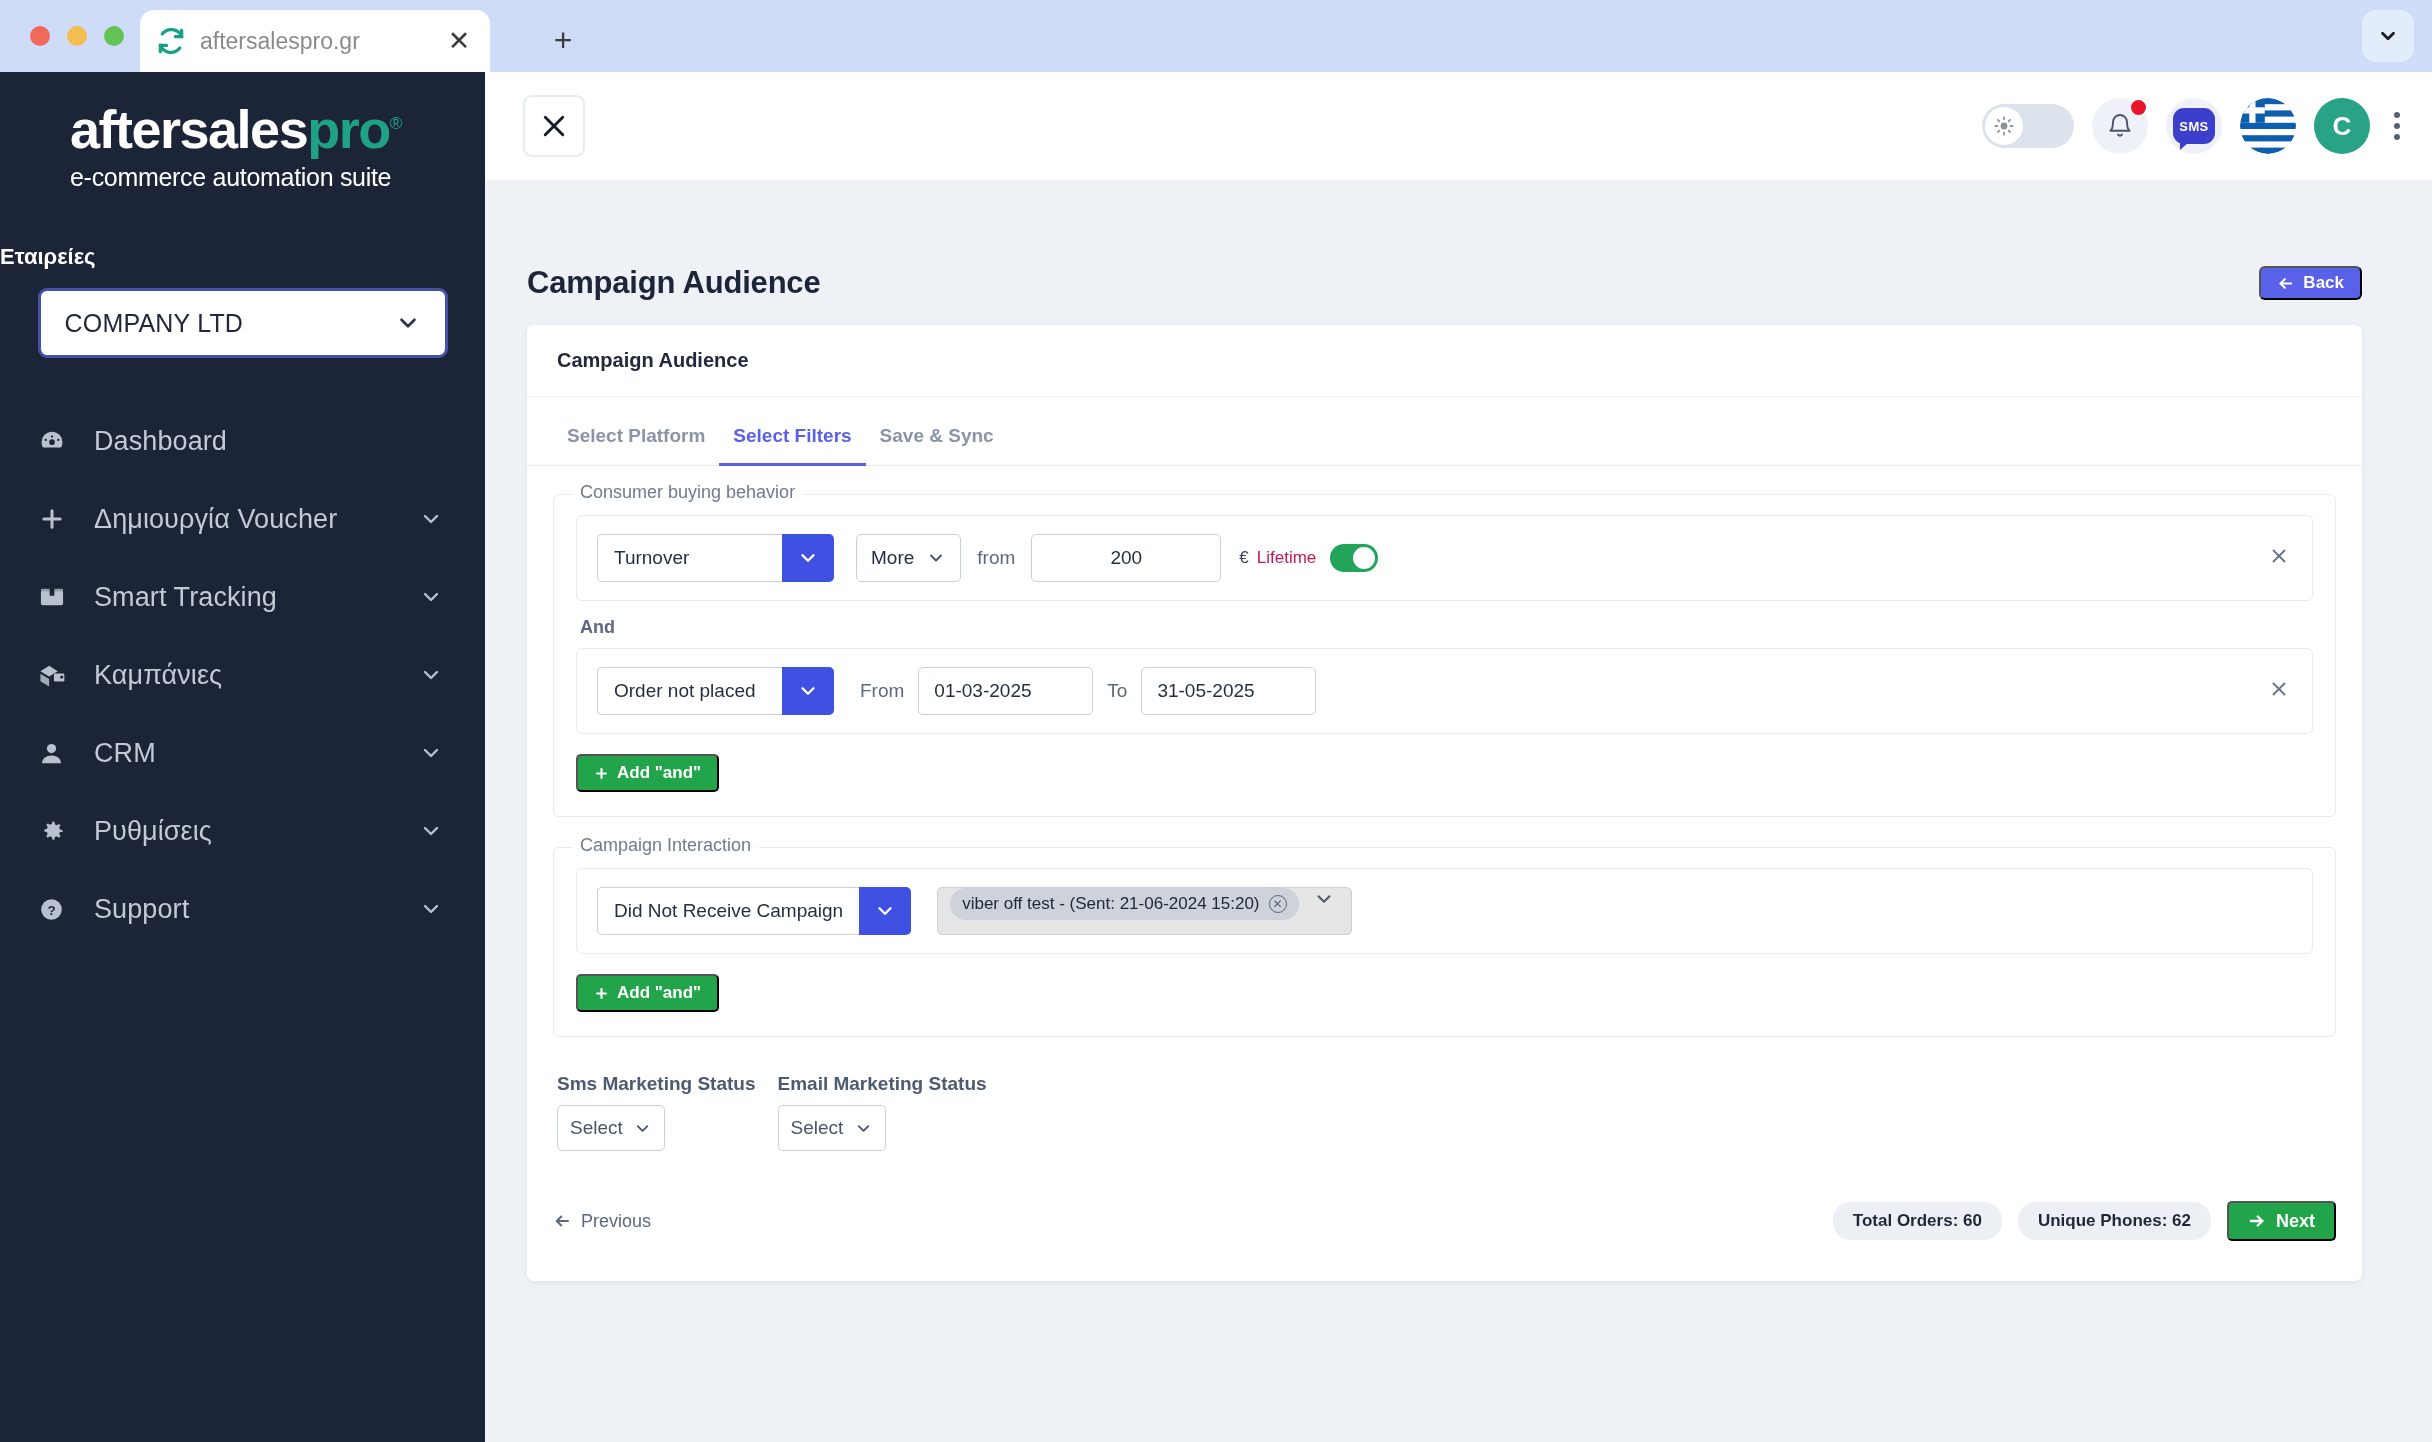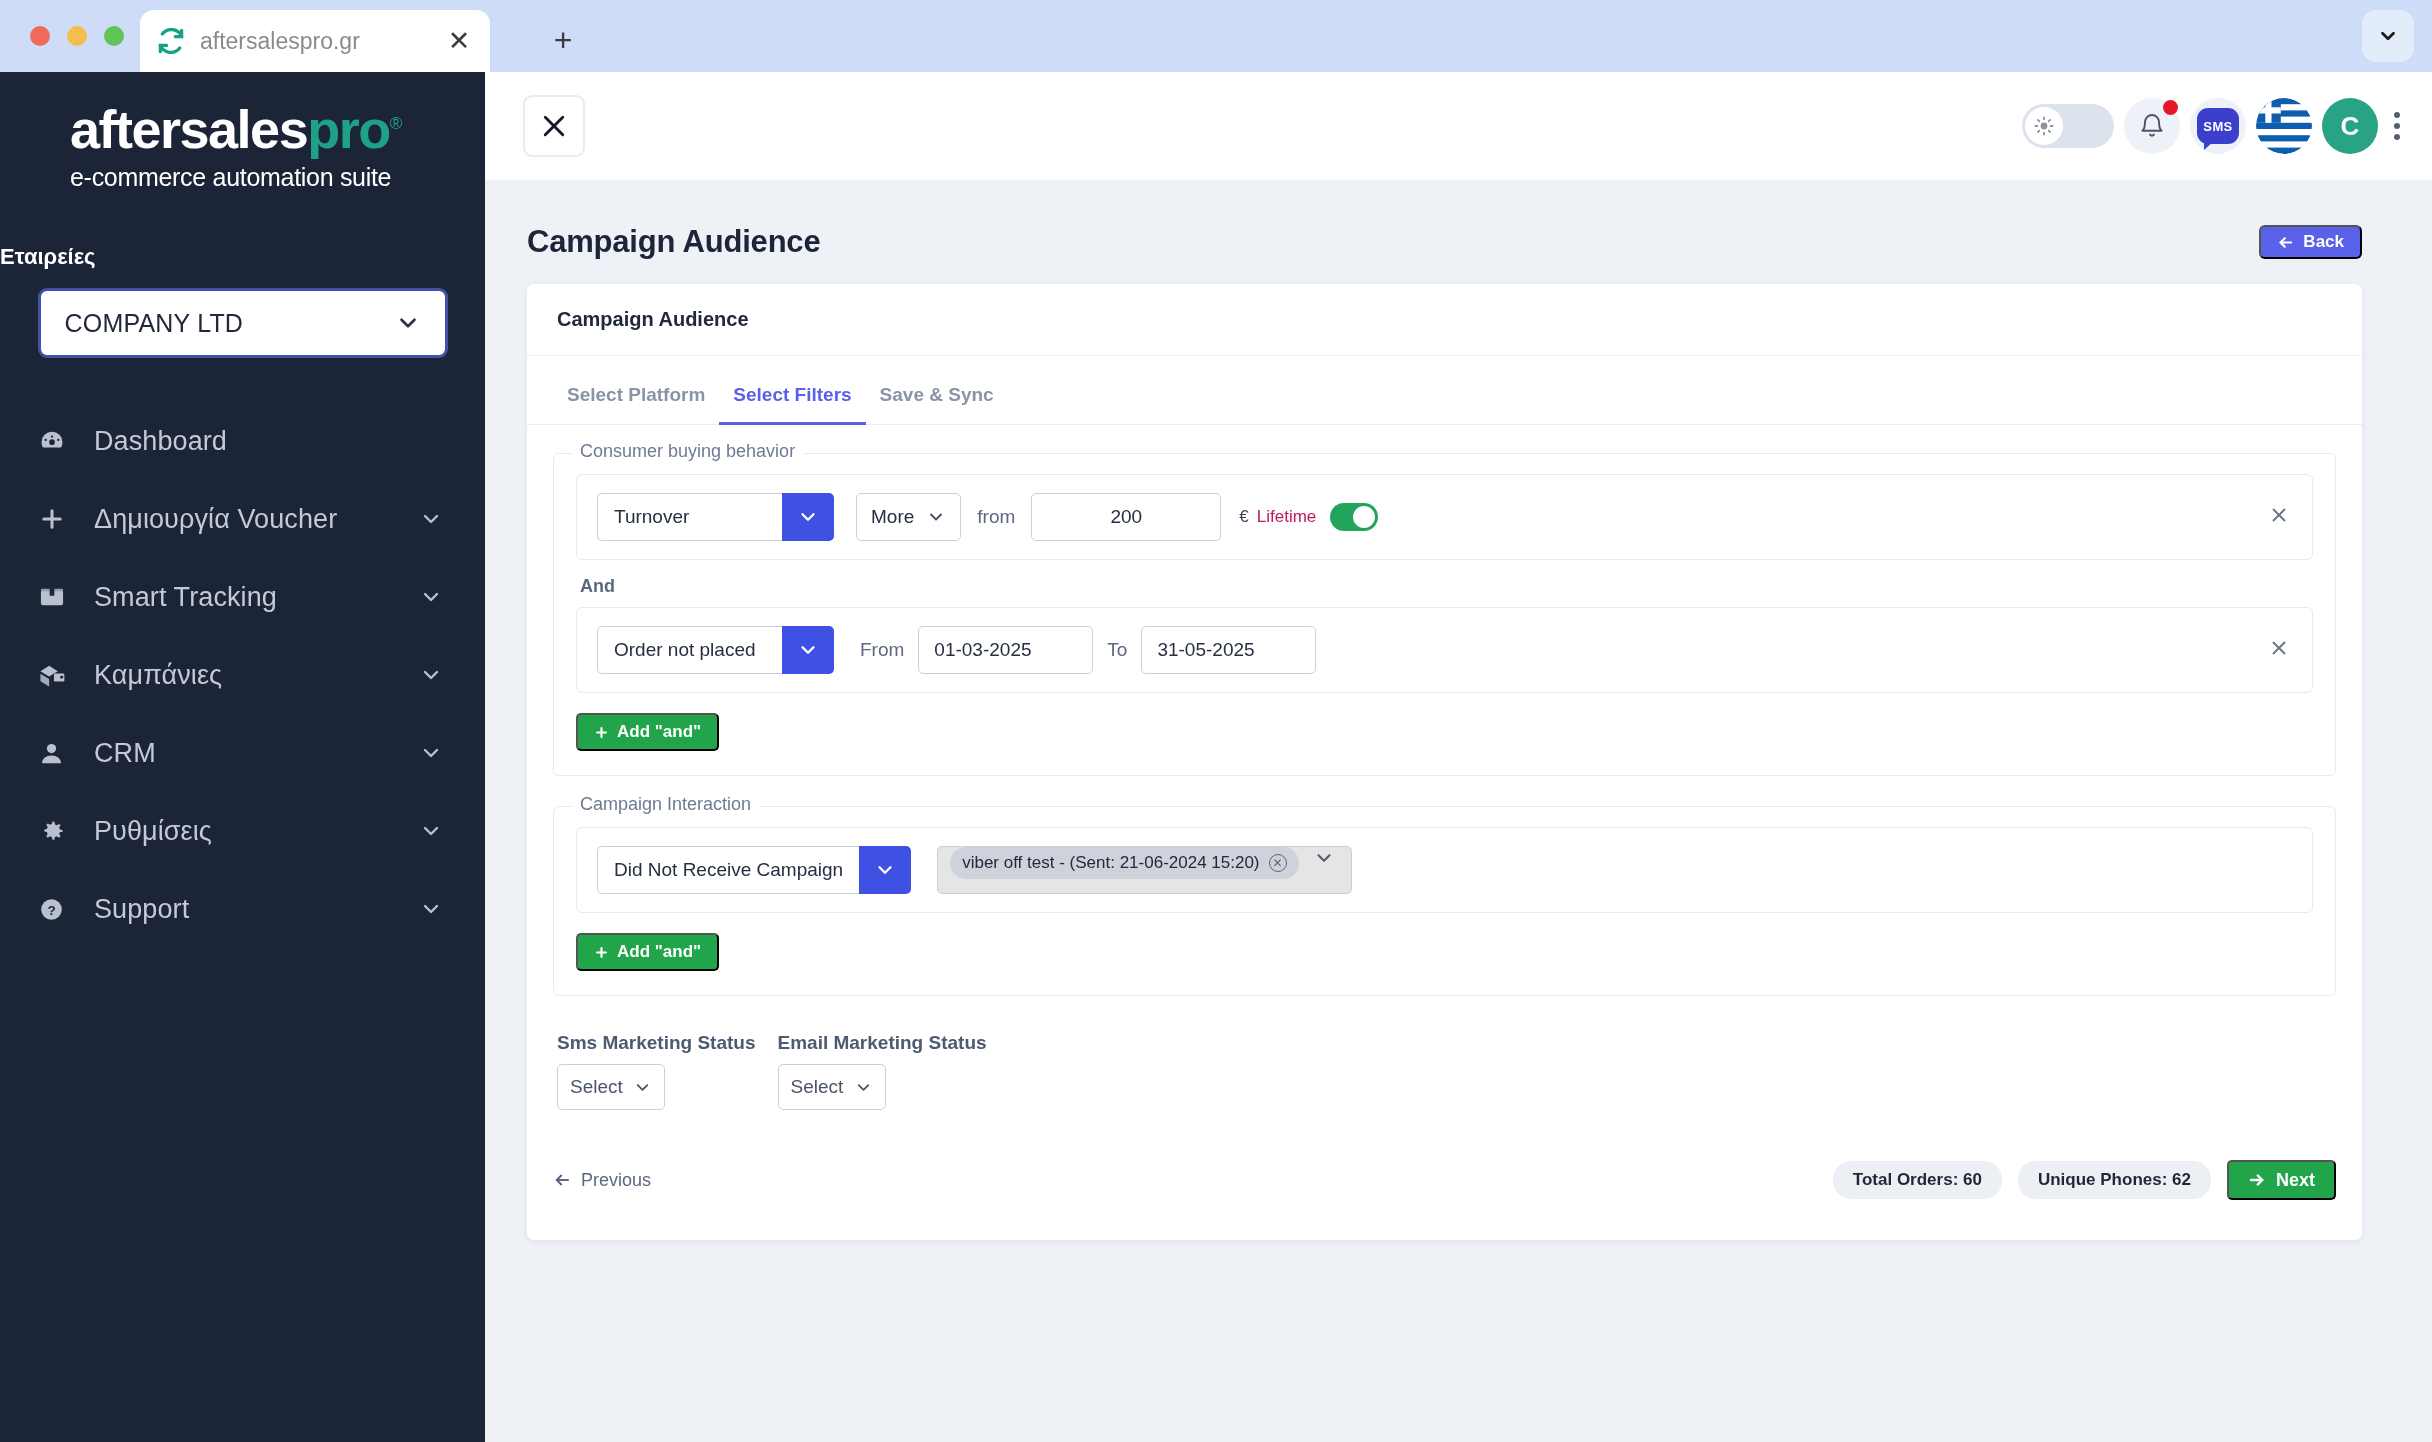--- a/index.html
+++ b/index.html
@@ -138,21 +138,21 @@
   }
   .close-square {
     width: 62px; height: 62px;
     background: #ffffff;
     border: 2px solid #e7ecf3;
     border-radius: 9px;
     display: flex; align-items: center; justify-content: center;
   }
   .topbar-right {
     position: absolute; right: 26px; top: 0; height: 108px;
-    display: flex; align-items: center; gap: 10px;
+    display: flex; align-items: center; gap: 18px;
   }
   .theme-toggle {
     width: 92px; height: 44px;
     background: #dde3ec; border-radius: 22px;
     display: flex; align-items: center; padding: 3px;
   }
   .theme-knob {
     width: 38px; height: 38px; border-radius: 50%;
     background: #ffffff;
     display: flex; align-items: center; justify-content: center;
@@ -187,21 +187,21 @@
   .avatar {
     width: 56px; height: 56px; border-radius: 50%;
     background: #28a385;
     display: flex; align-items: center; justify-content: center;
     color: #fff; font-size: 26px; font-weight: 600;
   }
   .kebab { display: flex; flex-direction: column; gap: 5px; padding: 0 6px; }
   .kebab span { width: 6px; height: 6px; border-radius: 50%; background: #54606f; display: block; }
 
   
-  .content { padding: 44px 0 0 0; position: relative; }
+  .content { padding: 44px 0 0 0; position: relative; margin-top: 41px; }
   .page-head {
     display: flex; align-items: center;
     padding: 0 70px 0 42px;
     margin-bottom: 24px;
   }
   .page-title {
     font-size: 31px; font-weight: 700; color: #1d2639; flex: 1;
     letter-spacing: -0.2px;
   }
   .btn-back {

